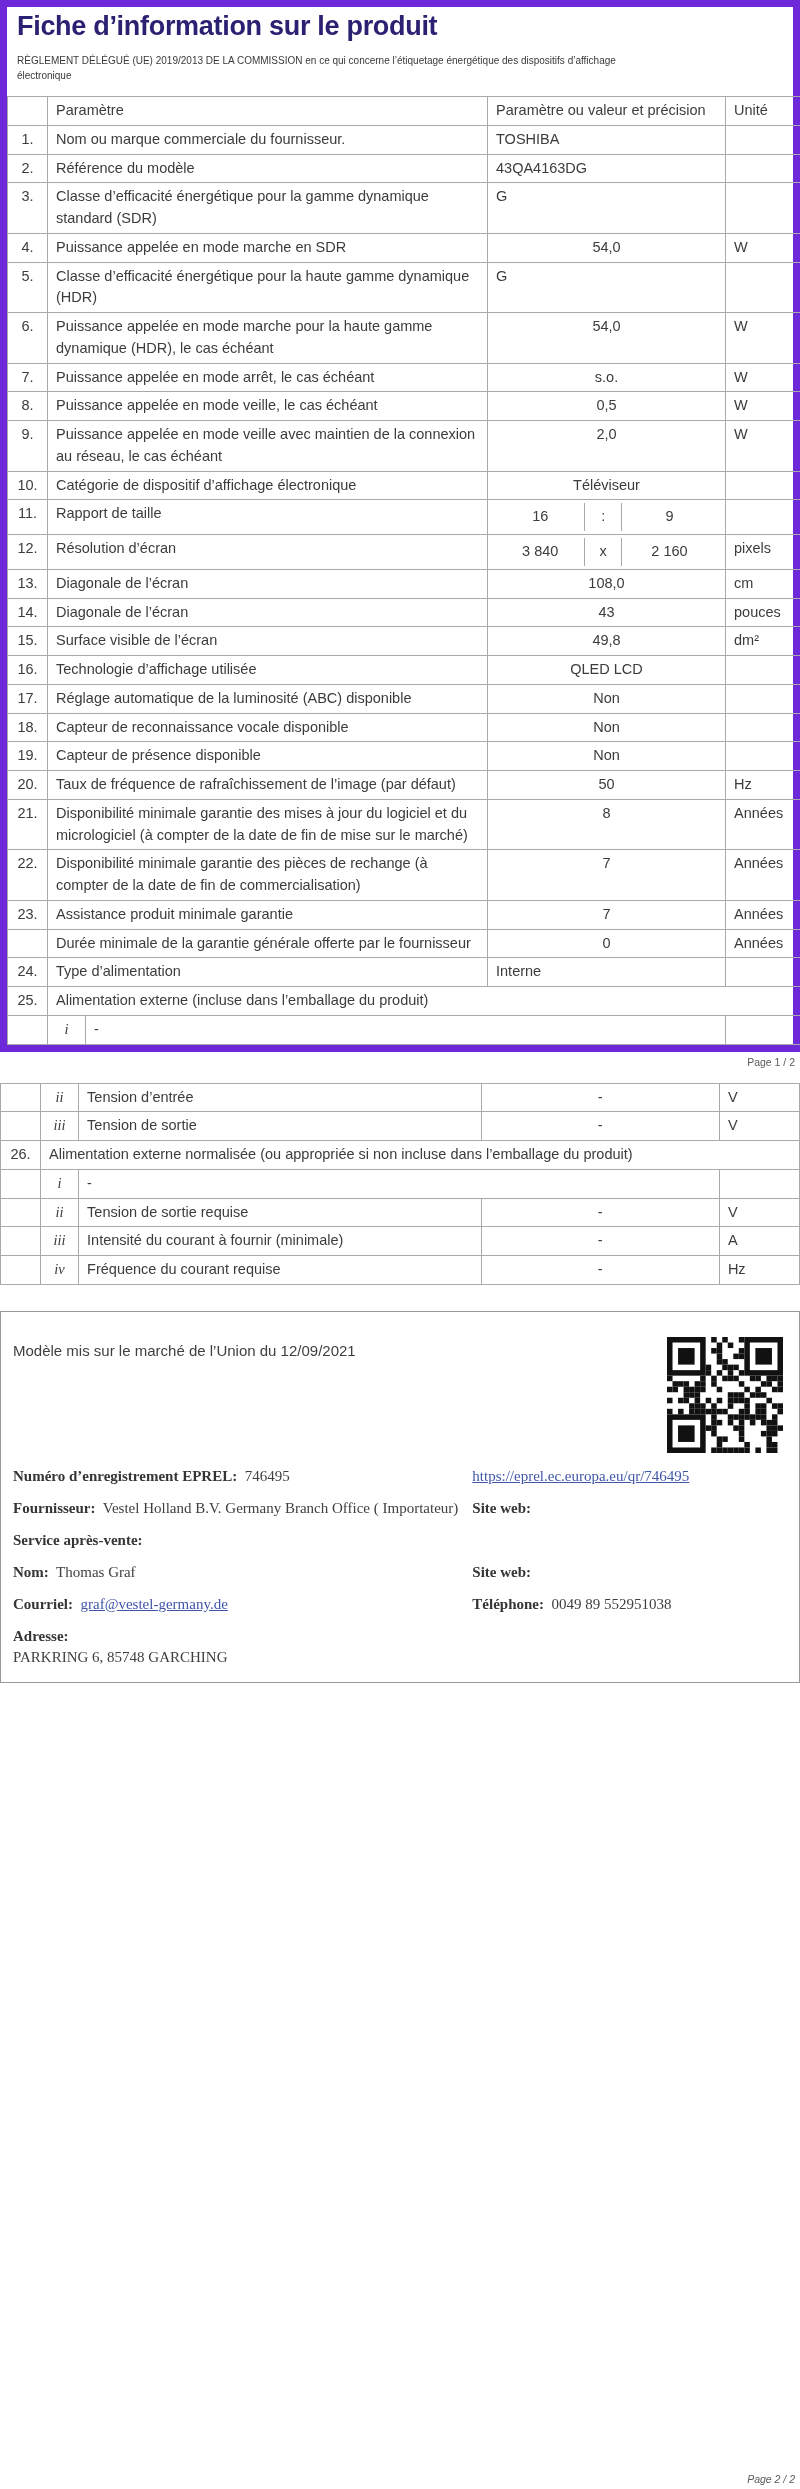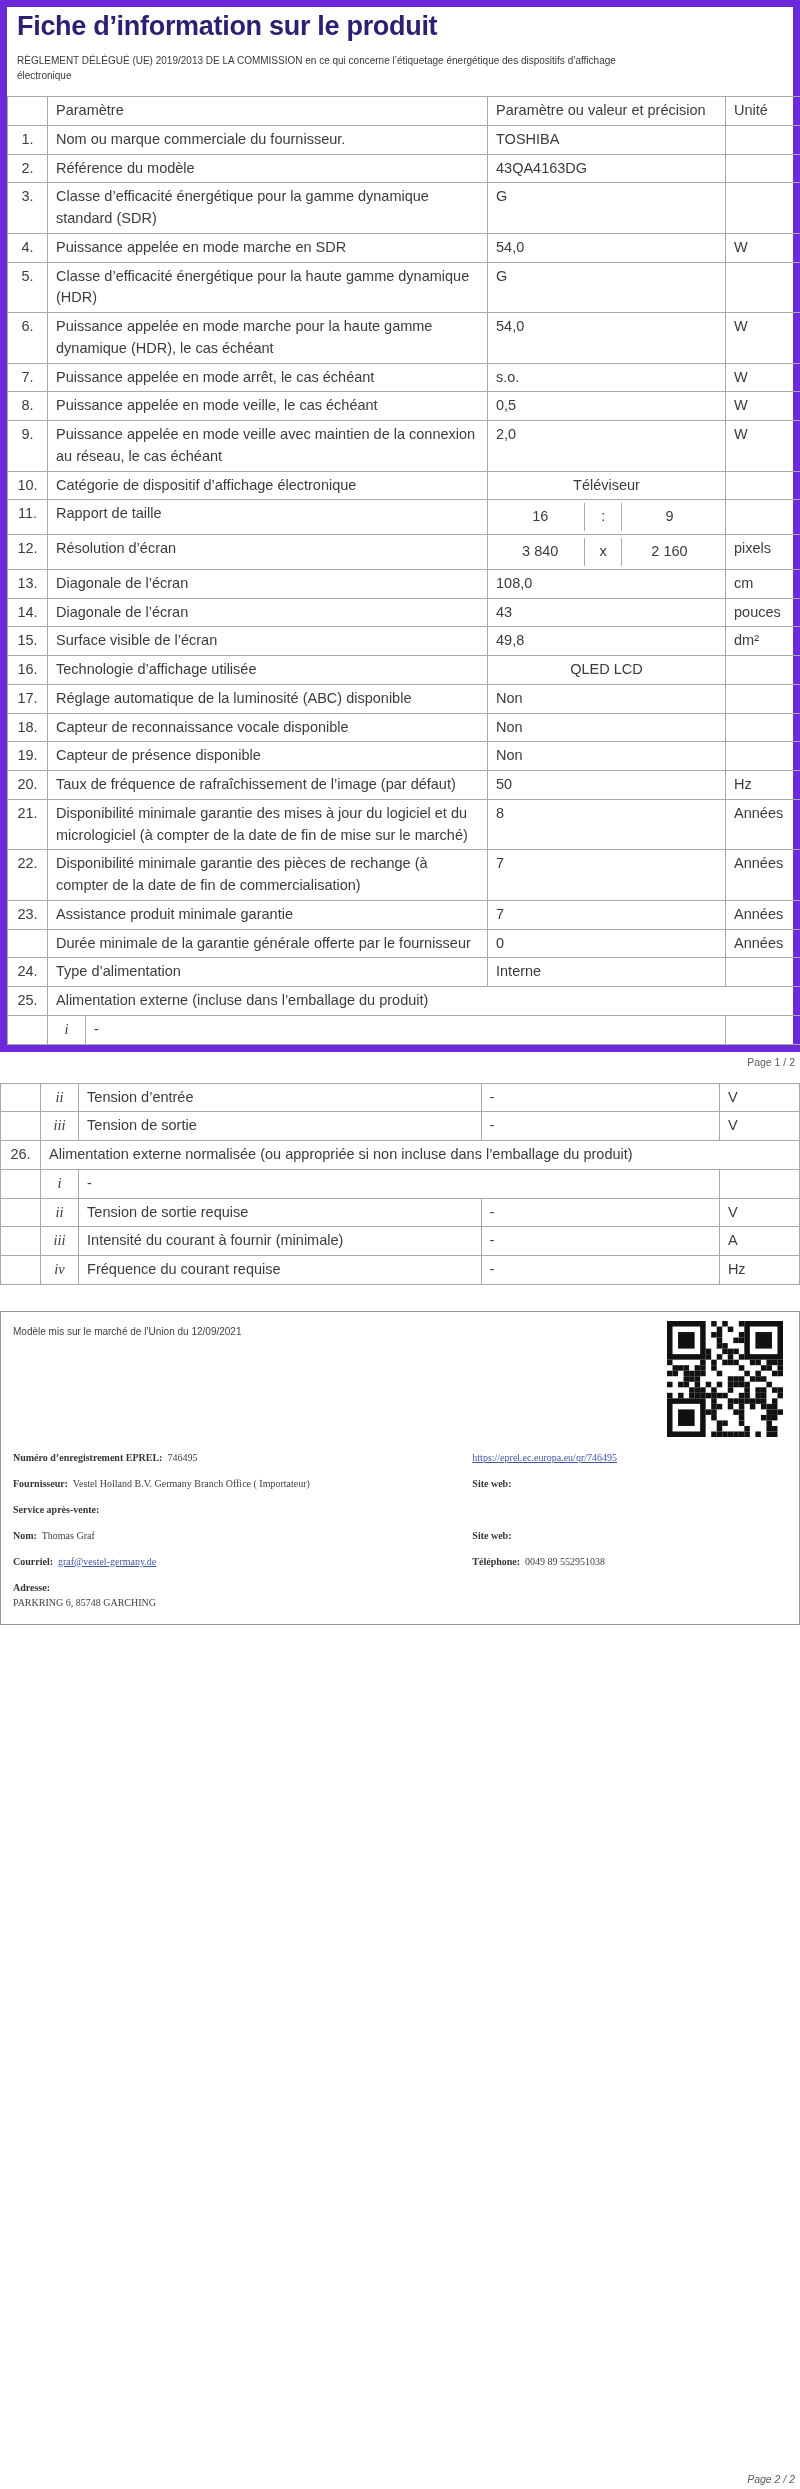--- a/index.html
+++ b/index.html
@@ -24,42 +24,42 @@
   table.ptable{width:100%;border-collapse:collapse;table-layout:fixed;}
   table.ptable td{
     border:1px solid #a9a9a9;
     padding:3px 8px;font-size:14.5px;line-height:1.5;
     vertical-align:top;color:#3c3c3c;overflow:hidden;
   }
   td.num{text-align:center;padding-left:2px;padding-right:2px;}
   td.param{padding-left:10px;}
   td.roman{font-style:italic;text-align:center;padding-left:2px;padding-right:2px;font-family:"Liberation Serif",serif;}
   td.value{padding-left:8px;padding-right:8px;}
-  td.value.right{text-align:left;}
+  td.value.right{text-align:center;}
   td.value.center{text-align:center;}
   td.unit{padding-left:9px;}
   td.splitcell{padding:0;}
   .splitwrap{display:flex;width:100%;height:100%;}
   .splitwrap span{display:block;padding:3px 2px;text-align:center;box-sizing:border-box;}
   .splitwrap span:nth-child(1){width:40%;}
   .splitwrap span:nth-child(2){width:17%;border-left:1px solid #a9a9a9;border-right:1px solid #a9a9a9;}
   .splitwrap span:nth-child(3){width:43%;}
   thead td{line-height:1.55;}
   
   .pagelabel{
     text-align:right;font-size:10.5px;color:#5a5a5a;
     padding:4px 5px 0 0;
   }
   .pagelabel.p2{position:absolute;right:5px;bottom:4px;padding:0;font-style:italic;}
   
   .sheet2top{margin-top:15px;}
   
   .infobox{
     margin-top:26px;border:1px solid #989898;background:#fff;
-    padding:6px 14px 16px 12px;font-size:10px;color:#3f3f3f;
+    padding:22px 14px 16px 12px;font-size:15px;color:#3f3f3f;
   }
   .ib-top{display:flex;justify-content:space-between;align-items:flex-start;}
   .ib-model{padding-top:8px;}
   .qrbox{width:116px;height:116px;margin:3px 2px 0 0;}
   .ib-grid{display:grid;grid-template-columns:59.5% 40.5%;align-items:start;}
   .ib-row{margin-top:15px;font-family:Liberation Serif, serif;}
   .lbl{font-weight:bold;color:#353535;}
   a.link{color:#4056a8;text-decoration:underline;cursor:pointer;}
   .addrline{margin-top:4px;}
 </style>

